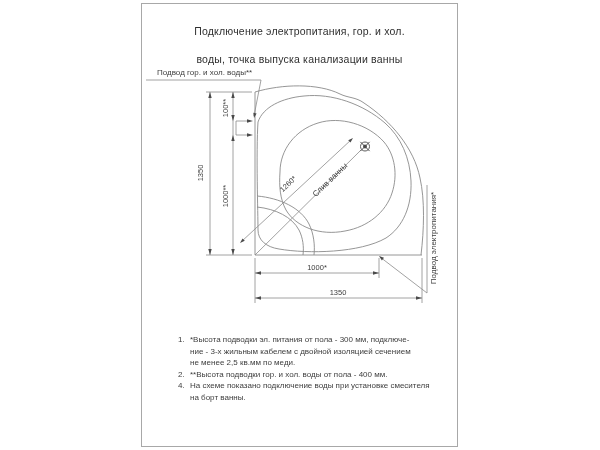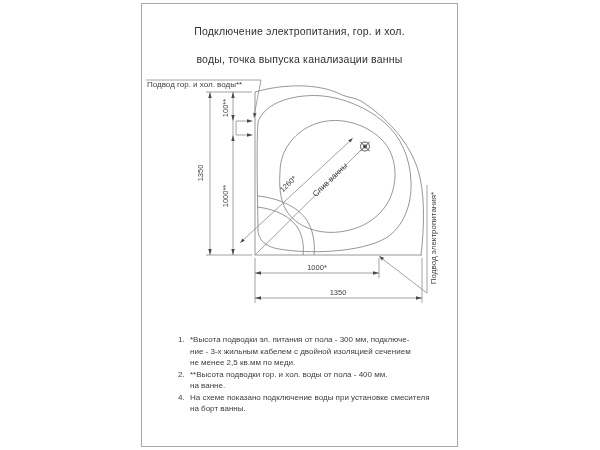--- a/index.html
+++ b/index.html
@@ -78,34 +78,33 @@
       <polygon points="422,298 416,296.3 416,299.7"></polygon>
     </g>
 
     <g>
       <circle cx="365" cy="146.5" r="4.5" fill="none" stroke="#4a4a4a" stroke-width="0.9"></circle>
       <circle cx="365" cy="146.5" r="1.9" fill="#4a4a4a"></circle>
       <path d="M360.4,151.1 L369.6,141.9 M360.4,141.9 L369.6,151.1" stroke="#4a4a4a" stroke-width="1"></path>
     </g>
   </svg>
 
-  <div class="lbl" style="left:147px;top:68px;margin-top:12px;">Подвод гор. и хол. воды**</div>
+  <div class="lbl" style="left:157px;top:68px;">Подвод гор. и хол. воды**</div>
   <div class="lbl rot" style="left:433px;top:238px;">Подвод электропитания*</div>
   <div class="lbl rot45" style="left:330px;top:180px;">Слив ванны</div>
 
   <div class="dim rot" style="left:200px;top:173px;">1350</div>
   <div class="dim rot" style="left:225px;top:108px;">100**</div>
   <div class="dim rot" style="left:225px;top:196px;">1000**</div>
   <div class="dim rot45" style="left:288px;top:184px;">1260*</div>
   <div class="dim ctr" style="left:317px;top:267px;">1000*</div>
   <div class="dim ctr" style="left:338px;top:292px;">1350</div>
 
   <div class="notes">
     <div class="note-line"><span class="note-num">1.</span><span>*Высота подводки эл. питания от пола - 300 мм, подключе-</span></div>
     <div class="note-line"><span class="note-num"></span><span>ние - 3-х жильным кабелем с двойной изоляцией сечением</span></div>
     <div class="note-line"><span class="note-num"></span><span>не менее 2,5 кв.мм по меди.</span></div>
     <div class="note-line"><span class="note-num">2.</span><span>**Высота подводки гор. и хол. воды от пола - 400 мм.</span></div>
-    <div class="note-line"><span class="note-num"></span><span>на ванне.</span></div>
     <div class="note-line"><span class="note-num">4.</span><span>На схеме показано подключение воды при установке смесителя</span></div>
     <div class="note-line"><span class="note-num"></span><span>на борт ванны.</span></div>
   </div>
 
 </div>
 
 </body></html>

